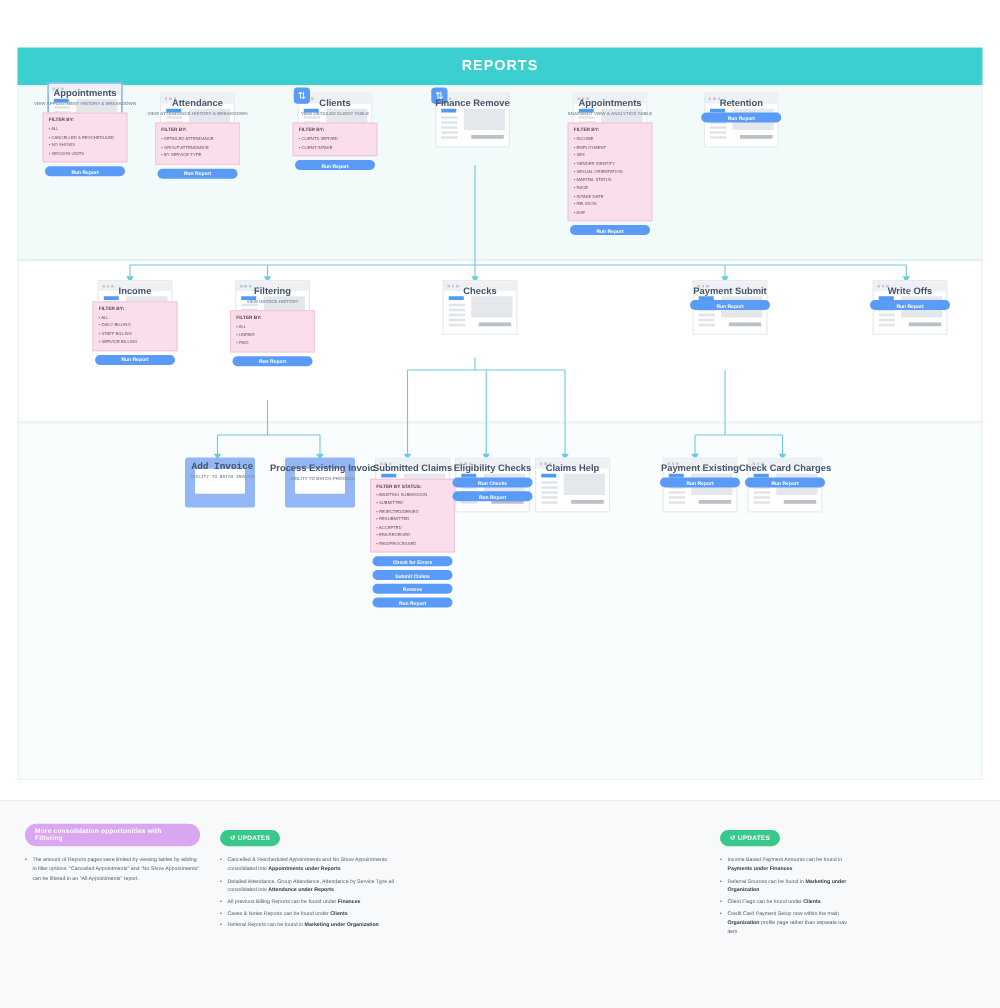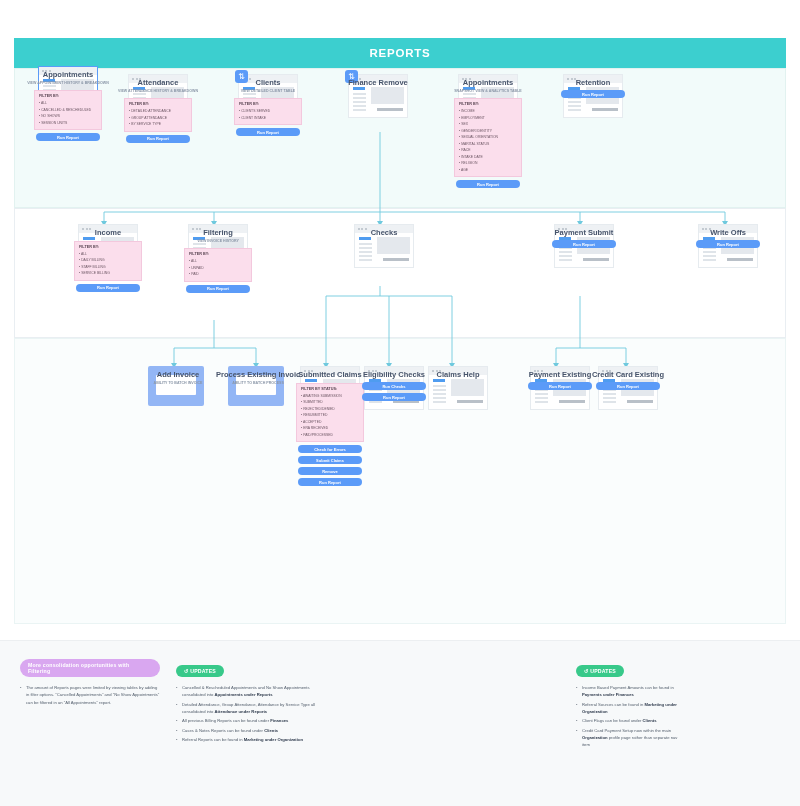--- a/index.html
+++ b/index.html
@@ -340,21 +340,21 @@
           <div class="ln" style="top:22px"></div>
           <div class="ln" style="top:26px"></div>
           <div class="ln" style="top:30px"></div>
           <div class="ln" style="top:34px"></div>
           <div class="blk"></div>
           <div class="blk2"></div>
         </div>
         <div style="position:relative;margin-top:4px;text-align:center;font-size:7.5px;font-weight:bold;color:#46536a;white-space:nowrap;left:-12px;width:84px;">Write Offs</div>
         <div style="position:relative;margin-top:3px;left:-2px;width:64px;height:8px;border-radius:4px;background:#5b9bf8;color:#fff;font-size:4px;font-weight:bold;display:flex;align-items:center;justify-content:center;">Run Report</div>
       </div>
-      <div style="position: absolute; left: 148px; top: 366px; width: 60px;">
+      <div style="position: absolute; left: 148px; top: 366px; width: 60px; font-family: Liberation Mono, monospace;">
         <div class="blue-box">
           <div class="inner"></div>
         </div>
         <div style="position:relative;margin-top:4px;text-align:center;font-size:7.5px;font-weight:bold;color:#46536a;white-space:nowrap;left:-12px;width:84px;">Add Invoice</div>
         <div style="position:relative;margin-top:2px;text-align:center;font-size:3.6px;font-weight:bold;color:#8b97a8;left:-12px;width:84px;line-height:1.5;">ABILITY TO BATCH INVOICE</div>
       </div>
       <div style="position: absolute; left: 228px; top: 366px; width: 60px;">
         <div class="blue-box">
           <div class="inner"></div>
         </div>
@@ -446,21 +446,21 @@
           <div class="tdots"></div>
           <div class="accent"></div>
           <div class="ln" style="top:18px"></div>
           <div class="ln" style="top:22px"></div>
           <div class="ln" style="top:26px"></div>
           <div class="ln" style="top:30px"></div>
           <div class="ln" style="top:34px"></div>
           <div class="blk"></div>
           <div class="blk2"></div>
         </div>
-        <div style="position:relative;margin-top:4px;text-align:center;font-size:7.5px;font-weight:bold;color:#46536a;white-space:nowrap;left:-12px;width:84px;">Credit Card Existing</div>
+        <div style="position:relative;margin-top:4px;text-align:center;font-size:7.5px;font-weight:bold;color:#46536a;white-space:nowrap;left:-12px;width:84px;">Check Card Charges</div>
         <div style="position:relative;margin-top:3px;left:-2px;width:64px;height:8px;border-radius:4px;background:#5b9bf8;color:#fff;font-size:4px;font-weight:bold;display:flex;align-items:center;justify-content:center;">Run Report</div>
       </div>
     </div>
 
   <div class="notes">
     <div id="notes-holder">
         <div class="note-col" style="left: 20px; width: 140px;"><div class="pill" style="background:#d9a7f0">More consolidation opportunities with Filtering</div><ul class="note-list">
             <li>The amount of Reports pages were limited by viewing tables by adding in filter options. "Cancelled Appointments" and "No Show Appointments" can be filtered in an "All Appointments" report.</li>
           </ul></div>
         <div class="note-col" style="left: 176px; width: 150px;"><div class="pill" style="background:#38c98a"><span>↺ </span>UPDATES</div><ul class="note-list">

